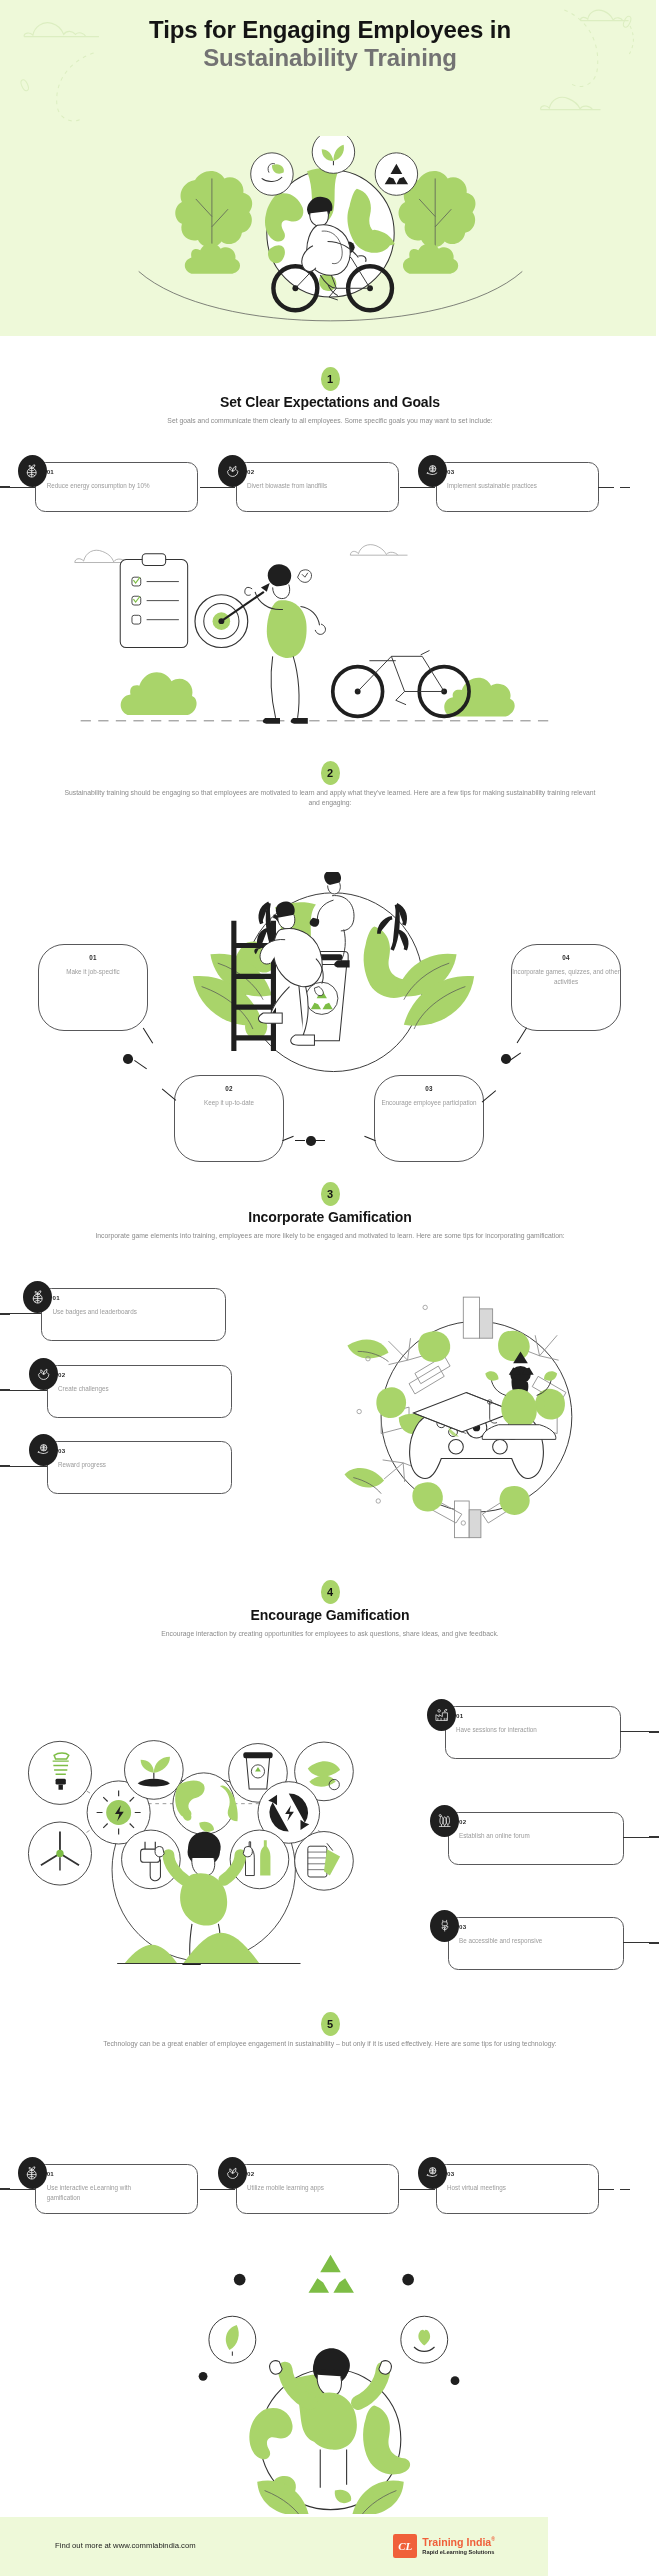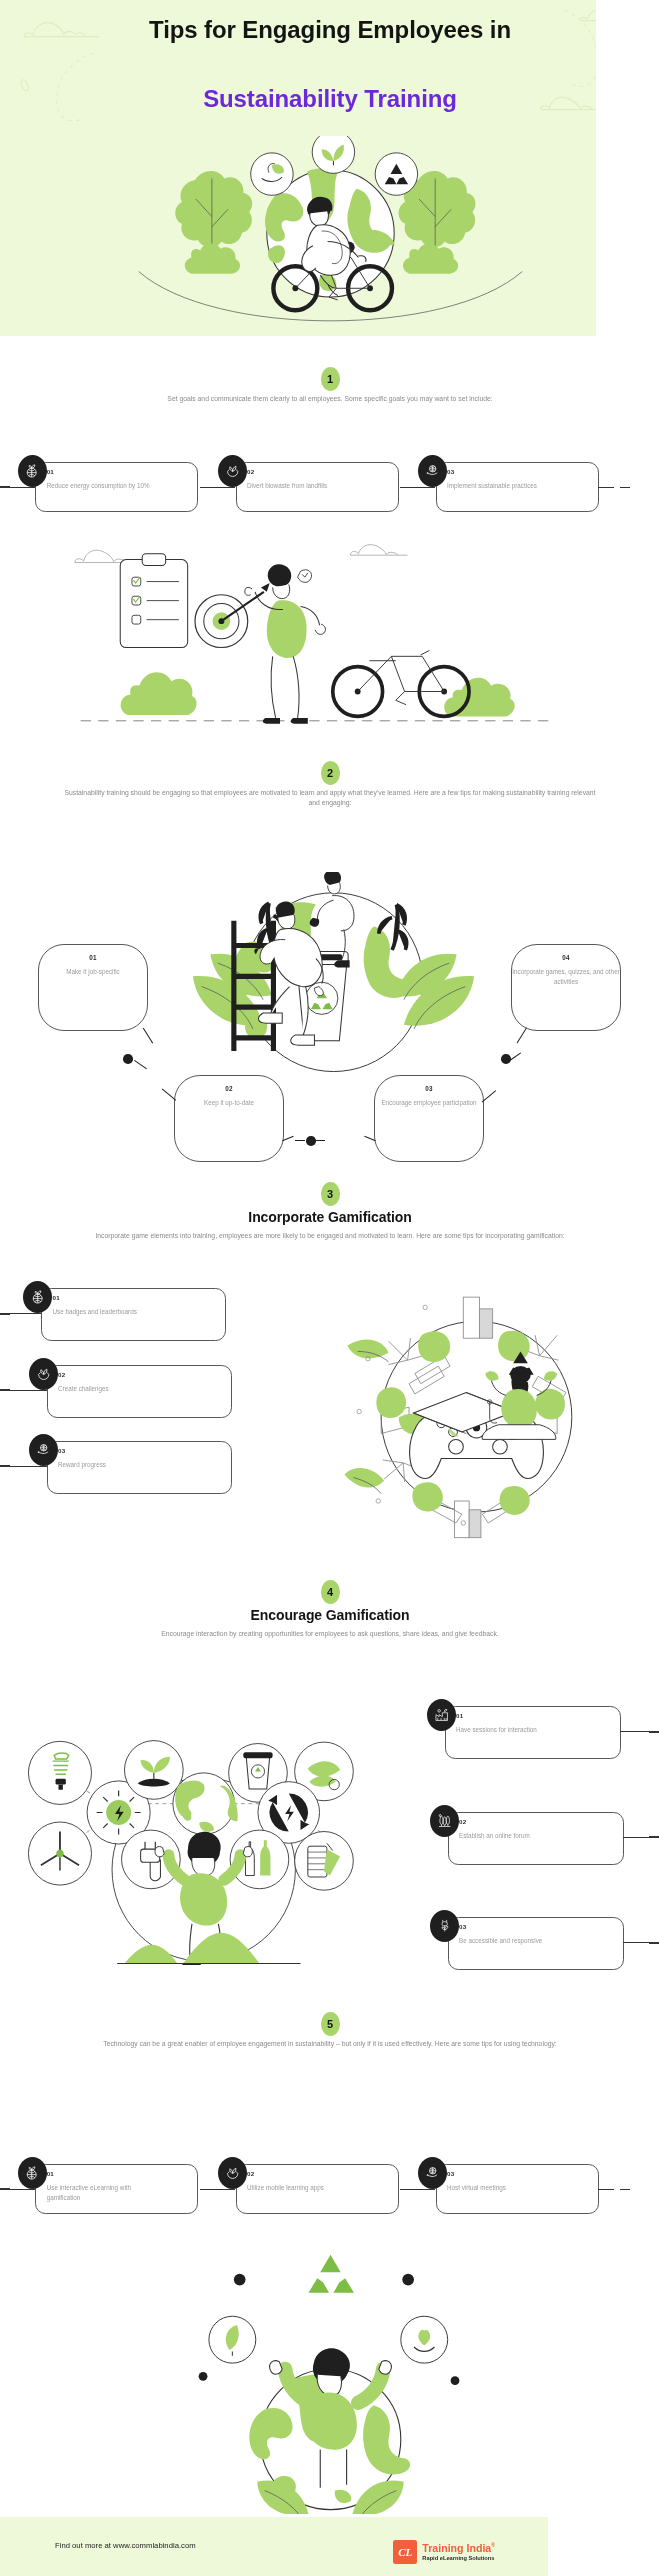--- a/index.html
+++ b/index.html
@@ -10,33 +10,32 @@
     width: 660px;
     height: 2576px;
     position: relative;
     overflow: hidden;
     color: #222;
   }
   .page { position: relative; width: 660px; height: 2576px; }
 
   
   .hero {
-    position: absolute; left: 0; top: 0; width: 596px; height: 336px;
+    position: absolute; left: 0; top: 0; width: 656px; height: 336px;
     background: #eef9d9;
     overflow: hidden;
   }
   .hero-title-wrap { position: absolute; top: 16px; left: 0; width: 660px; text-align: center; }
   .hero-title-1 {
     font-size: 24px; font-weight: bold; color: #141414; letter-spacing: -0.1px;
     line-height: 1.18;
   }
   .hero-title-2 {
-    font-size: 24px; font-weight: bold; color: #6d28d9; letter-spacing: -0.1px;
+    font-size: 24px; font-weight: bold; color: #737373; letter-spacing: -0.1px;
     line-height: 1.18;
-    margin-top: 41px;
   }
   .hero-cloud { position: absolute; stroke: #dceec1; fill: none; }
   .hero-illus { position: absolute; left: 125px; top: 136px; width: 411px; height: 194px; }
 
   
   .section { position: absolute; left: 0; width: 660px; }
   .sec-num {
     width: 19px; height: 23.5px; border-radius: 50%;
     background: #a9d46a; color: #141414;
     font-size: 11px; font-weight: bold;
@@ -94,21 +93,21 @@
 
   
   .footer {
     position: absolute; left: 0; top: 2517px; width: 548px; height: 59px;
     background: #eef9d9;
   }
   .footer-text {
     position: absolute; left: 55px; top: 23.5px;
     font-size: 7.7px; color: #1c1c1c;
   }
-  .footer-logo { position: absolute; right: 53px; top: 17px; display: flex; align-items: center; margin-top: 6px; }
+  .footer-logo { position: absolute; right: 53px; top: 17px; display: flex; align-items: center; }
   .logo-mark {
     width: 24px; height: 24px; background: #f0603a; border-radius: 2.2px;
     display: flex; align-items: center; justify-content: center;
     color: #fff; font-size: 11px; font-style: italic; font-weight: bold;
     font-family: "Liberation Serif", serif;
   }
   .logo-txt { margin-left: 5.1px; }
   .logo-name { font-size: 10.6px; font-weight: bold; color: #f0603a; line-height: 1.1; position: relative; }
   .logo-reg { font-size: 5.1px; vertical-align: super; }
   .logo-tag { font-size: 5.7px; font-weight: bold; color: #2b2b2b; margin-top: 0.7px; }
@@ -211,20 +210,21 @@
       </g>
       <g>
         <circle cx="370" cy="52" r="29" fill="#fff" stroke="#333" stroke-width="1.2"></circle>
         <path d="M370 38 l8 14 h-16z M360 56 l-6 10 h16 l-4 -8z M380 56 l6 10 h-16 l4 -8z" class="dark"></path>
       </g>
     </svg>
   </div>
 
   <div class="section" style="top:367px;">
     <div class="sec-num">1</div>
+    <div class="sec-title">Set Clear Expectations and Goals</div>
     <div class="sec-sub">Set goals and communicate them clearly to all employees. Some specific goals you may want to set include:</div>
   </div>
 
   <div class="card" style="left:14.7px; top:455px; width:183px; height:66px;">
     <div class="card-leadline" style="left:-14.7px; width:35px;"></div>
     <div class="card-box" style="width:163px; height:50px;"></div>
     <div class="card-icon">
       <svg viewBox="0 0 24 24" fill="none" stroke="#fff" stroke-width="1.2">
         <circle cx="12" cy="15" r="7"></circle>
           <path d="M5 15h14M12 8v14M7 10c3 3 7 3 10 0M7 20c3-3 7-3 10 0"></path>

